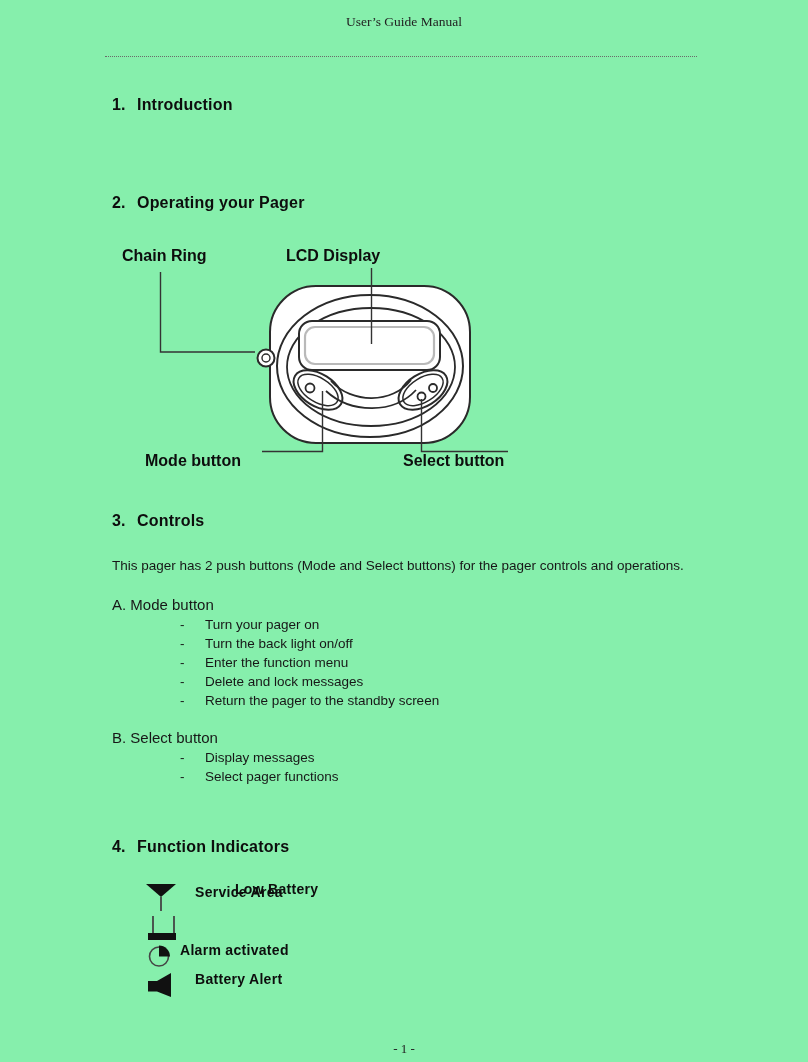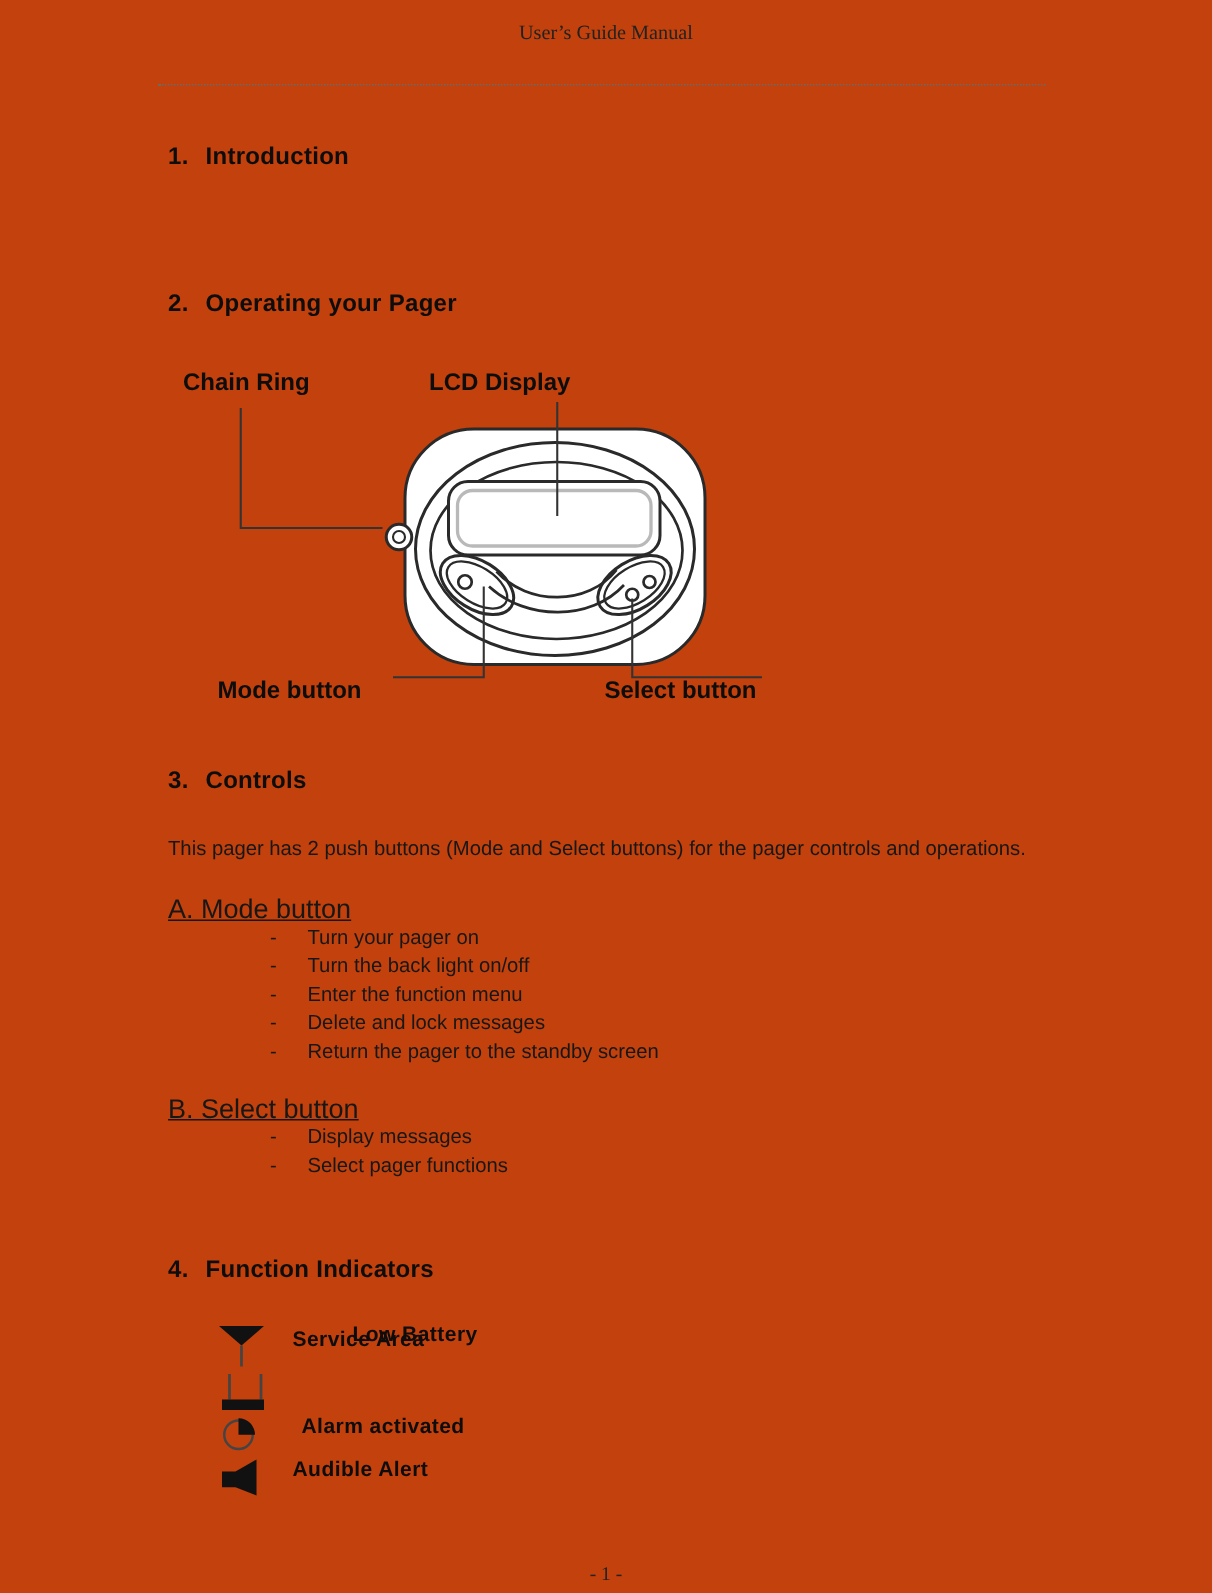--- a/index.html
+++ b/index.html
@@ -1,34 +1,34 @@
 <!DOCTYPE html>
 <html><head>
 <meta charset="utf-8">
 <style>
   html,body{margin:0;padding:0;background:#ffffff;}
   #page{
     position:relative;width:808px;height:1062px;margin:0 auto;
-    background:#c2410c;overflow:hidden;
+    background:#86efac;overflow:hidden;
     font-family:"Liberation Sans","DejaVu Sans",sans-serif;color:#111;
   }
   .abs{position:absolute;}
   .doc-header{
     top:14px;left:0;width:808px;text-align:center;
     font-family:"Liberation Serif","DejaVu Serif",serif;
     font-size:13.5px;color:#222;
   }
   .dotted-rule{top:56px;left:105px;width:592px;height:0;border-top:1.5px dotted #6a6a6a;}
   .sec-heading{display:flex;font-weight:bold;font-size:16px;color:#0d0d0d;letter-spacing:.2px;}
   .sec-heading .num{width:25px;flex:0 0 25px;}
   .body-text{font-size:13.5px;line-height:19.5px;color:#171717;}
   .justify{text-align:justify;}
   .nowrap{white-space:nowrap;}
   .diagram-label{font-weight:bold;font-size:16px;color:#0d0d0d;white-space:nowrap;}
-  .list-head{font-size:18px;color:#171717;text-decoration:underline;}
+  .list-head{font-size:15px;color:#171717;}
   .dash-list{font-size:13.5px;color:#171717;}
   .dash-row{display:flex;height:19px;line-height:19px;}
   .dash-row .dash{width:25px;flex:0 0 25px;}
   .ind-label{font-weight:bold;font-size:14px;letter-spacing:.3px;color:#0d0d0d;white-space:nowrap;}
   .doc-footer{
     top:1041px;left:0;width:808px;text-align:center;
     font-family:"Liberation Serif","DejaVu Serif",serif;
     font-size:13px;color:#222;
   }
   svg{display:block;}
@@ -151,22 +151,22 @@
     <line x1="7" y1="3" x2="7" y2="20" stroke="#444" stroke-width="1.8"></line>
     <line x1="28" y1="3" x2="28" y2="20" stroke="#444" stroke-width="1.8"></line>
     <rect x="2" y="20" width="28" height="7" fill="#111"></rect>
   </svg>
   <div class="abs ind-label" style="left:195px;top:881px;margin-left:40px;">Low Battery</div>
 
   <svg class="abs" style="left:146px;top:943px;" width="26" height="26" viewBox="0 0 26 26">
     <circle cx="13" cy="13.5" r="9.5" fill="none" stroke="#444" stroke-width="1.6"></circle>
     <path d="M13,13.5 L13,2.5 A11,11 0 0 1 24,13.5 Z" fill="#111"></path>
   </svg>
-  <div class="abs ind-label" style="left:201px;top:942px;text-align:center;">Alarm activated</div>
+  <div class="abs ind-label" style="left:180px;top:942px;text-align:center;">Alarm activated</div>
 
   <svg class="abs" style="left:146px;top:970px;" width="26" height="30" viewBox="0 0 26 30">
     <path d="M2,11 L11,11 L25,3 L25,27 L11,21.5 L2,21.5 Z" fill="#111"></path>
   </svg>
-  <div class="abs ind-label" style="left:195px;top:971px;">Audible Alert</div>
+  <div class="abs ind-label" style="left:195px;top:971px;">Battery Alert</div>
 
   <div class="abs doc-footer">- 1 -</div>
 
 </div>
 
 </body></html>

